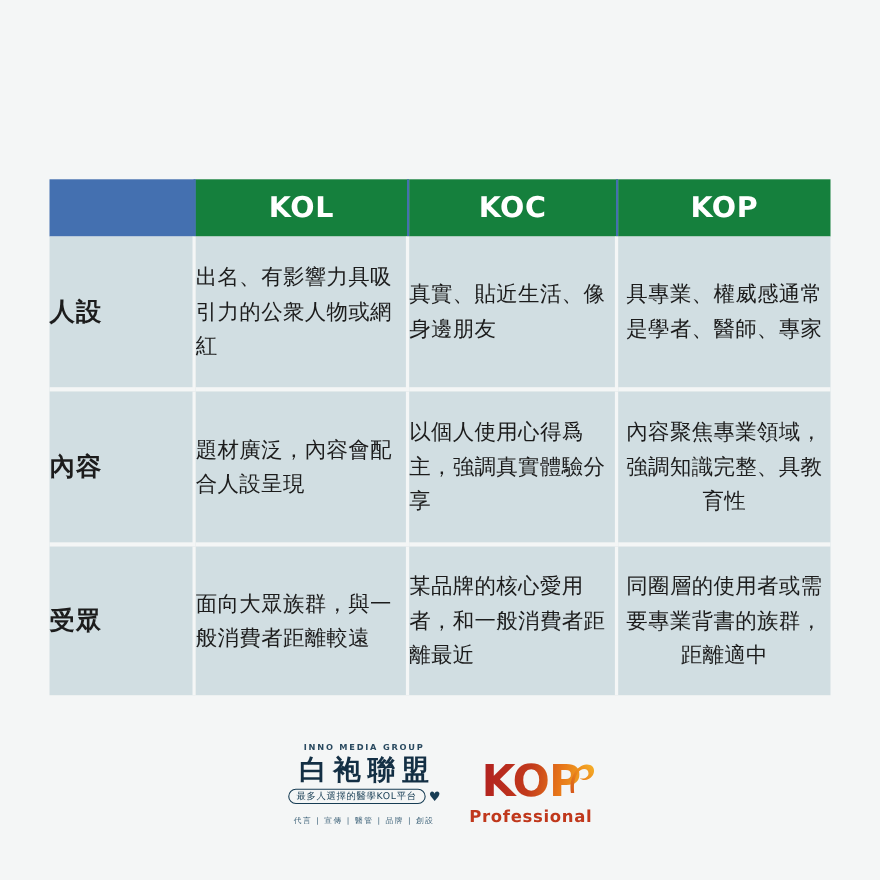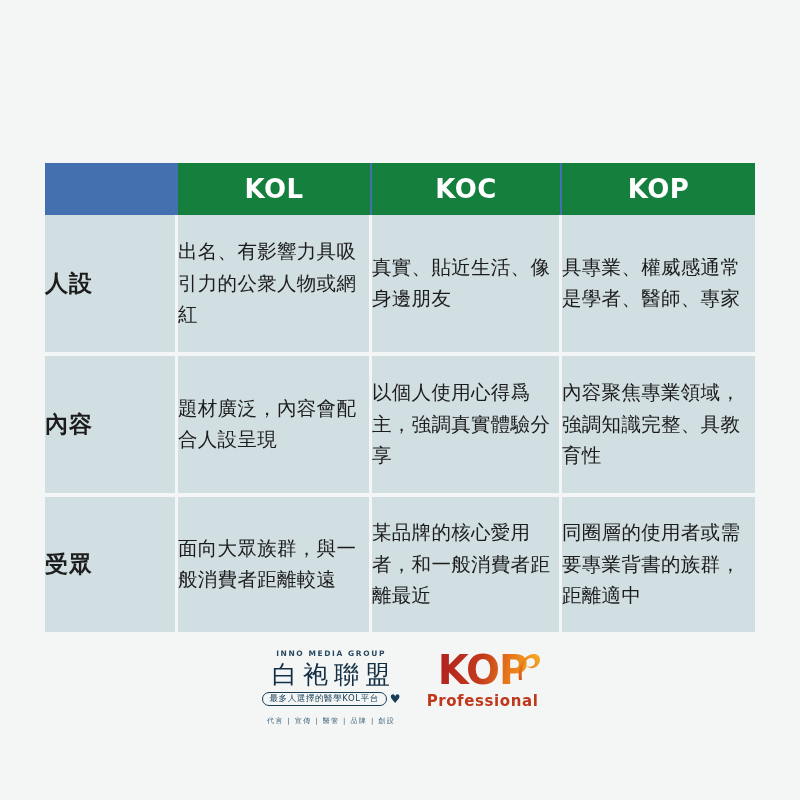--- a/index.html
+++ b/index.html
@@ -54,21 +54,21 @@
   }
   .hdr-row th:last-child { border-right: none; }
 
   
   .body-row td {
     background: #d1dee2;
     border-right: 3px solid #f4f6f6;
     border-bottom: 4px solid #f4f6f6;
     color: #1c1c1c;
   }
-  .body-row td:last-child { border-right: none; }
+  .body-row td:last-child { border-right: none; text-align: center; }
   .body-row:last-child td { border-bottom: none; }
 
   .row-label {
     text-align: left;
     font-size: 23px;
     font-weight: bold;
     letter-spacing: 1px;
   }
 
   .cell-text {
@@ -86,21 +86,21 @@
   col.c-kop   { width: 193px; }
 
   
   .footer {
     position: absolute;
     left: 0;
     top: 650px;
     width: 800px;
     height: 100px;
     display: flex;
-    align-items: flex-start;
+    align-items: flex-end;
     justify-content: center;
     gap: 26px;
   }
 
   
   .logo-inno {
     display: flex;
     flex-direction: column;
     align-items: center;
     color: #173d54;
@@ -108,21 +108,21 @@
   }
   .inno-eyebrow {
     font-size: 7.5px;
     letter-spacing: 1.6px;
     font-weight: bold;
     color: #2a4a60;
     margin-bottom: 4px;
   }
   .inno-main {
     font-size: 25px;
-    font-weight: normal;
+    font-weight: bold;
     letter-spacing: 6px;
     color: #132f44;
     margin-bottom: 5px;
     text-indent: 6px;
   }
   .inno-pill-row {
     display: flex;
     align-items: center;
     gap: 3px;
   }

